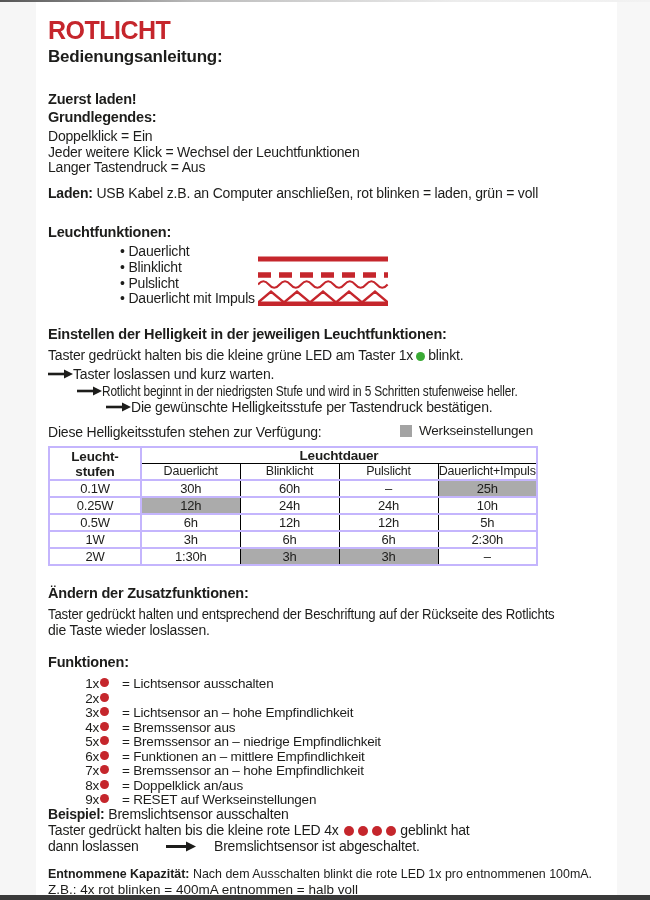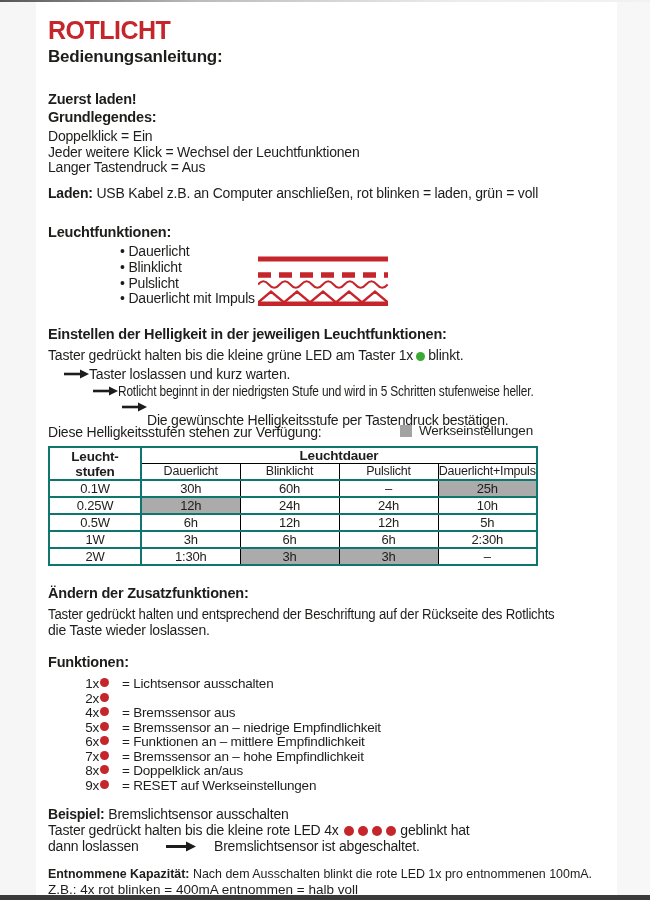--- a/index.html
+++ b/index.html
@@ -42,21 +42,21 @@
   .sx85 { display:inline-block; transform:scaleX(0.85); transform-origin:0 50%; }
   .sx92 { display:inline-block; transform:scaleX(0.92); transform-origin:0 50%; }
   .sx94 { display:inline-block; transform:scaleX(0.94); transform-origin:0 50%; }
 
   
   .legend { display:flex; align-items:center; font-size:13.5px; letter-spacing:-0.2px; }
   .legend-swatch { width:12px; height:12px; background:#a3a3a3; margin-right:7px; }
 
   
   table.dur { border-collapse:collapse; width:490px; table-layout:fixed; }
-  table.dur, .dur th, .dur td { border:2px solid #0f766e; }
+  table.dur, .dur th, .dur td { border:2px solid #c4b5fd; }
   .dur th, .dur td { text-align:center; vertical-align:middle; padding:0; font-size:13px; letter-spacing:-0.2px; height:17px; line-height:15px; }
   .dur th.group { font-size:13.5px; height:16px; border-bottom:1px solid #000;text-align:center; }
   .dur th.sub   { font-weight:normal; font-size:12.5px; height:16px; border-top:1px solid #000; }
   .dur .vthin   { border-left:1px solid #000; border-right:1px solid #000; }
   .dur td.lvl   { font-weight:normal; }
   .dur th.corner{ font-size:13.5px; line-height:15px; }
   .dur td.gray  { background:#ababab; }
 
   
   .fn-row { position:relative; height:14.55px; font-size:13.5px; letter-spacing:-0.2px; }
@@ -124,41 +124,41 @@
         </svg>
       </span>
       <span class="mode-label">Dauerlicht mit Impuls</span>
     </div>
   </div>
 
   <div class="abs h" style="left:48px; top:326px;">Einstellen der Helligkeit in der jeweiligen Leuchtfunktionen:</div>
   <div class="abs body14 nw" style="left:48px; top:347px;">
     <span>Taster gedrückt halten bis die kleine grüne LED am Taster 1x</span><span class="dot dot-green"></span><span>blinkt.</span>
   </div>
-  <div class="abs" style="left:64px; top:366px; width:570px;">
+  <div class="abs" style="left:48px; top:366px; width:570px;">
     <div class="step-row">
       <svg class="arrow-svg" style="left:0;" width="25" height="10" viewBox="0 0 25 10">
           <line x1="0" y1="5" x2="16" y2="5" stroke="#1d1d1b" stroke-width="2.6"></line>
           <polygon points="16,0.6 25,5 16,9.4" fill="#1d1d1b"></polygon>
         </svg>
       <span class="abs body14 nw" style="left:25px;">Taster loslassen und kurz warten.</span>
     </div>
     <div class="step-row">
       <svg class="arrow-svg" style="left:29px;" width="25" height="10" viewBox="0 0 25 10">
           <line x1="0" y1="5" x2="16" y2="5" stroke="#1d1d1b" stroke-width="2.6"></line>
           <polygon points="16,0.6 25,5 16,9.4" fill="#1d1d1b"></polygon>
         </svg>
       <span class="abs body14 nw sx85" style="left:54px;">Rotlicht beginnt in der niedrigsten Stufe und wird in 5 Schritten stufenweise heller.</span>
     </div>
     <div class="step-row">
       <svg class="arrow-svg" style="left:58px;" width="25" height="10" viewBox="0 0 25 10">
           <line x1="0" y1="5" x2="16" y2="5" stroke="#1d1d1b" stroke-width="2.6"></line>
           <polygon points="16,0.6 25,5 16,9.4" fill="#1d1d1b"></polygon>
         </svg>
-      <span class="abs body14 nw" style="left:83px;margin-top:13px;">Die gewünschte Helligkeitsstufe per Tastendruck bestätigen.</span>
+      <span class="abs body14 nw" style="left:83px;">Die gewünschte Helligkeitsstufe per Tastendruck bestätigen.</span>
     </div>
   </div>
   <div class="abs body14 nw" style="left:48px; top:424px;">Diese Helligkeitsstufen stehen zur Verfügung:</div>
   <div class="abs legend" style="left:400px; top:423px;">
     <span class="legend-swatch"></span>
     <span>Werkseinstellungen</span>
   </div>
 
   <table class="dur abs" style="left:48px; top:446px;">
     <tbody>
@@ -222,20 +222,25 @@
 
   <div class="abs" style="left:48px; top:676px; width:480px;">
     <div class="fn-row">
       <span class="fn-count">1x</span>
       <span class="fn-dot dot dot-red"></span>
       <span class="fn-label nw">= Lichtsensor ausschalten</span>
     </div>
     <div class="fn-row">
       <span class="fn-count">2x</span>
       <span class="fn-dot dot dot-red"></span>
+    </div>
+    <div class="fn-row">
+      <span class="fn-count">3x</span>
+      <span class="fn-dot dot dot-red"></span>
+      <span class="fn-label nw">= Lichtsensor an – hohe Empfindlichkeit</span>
     </div>
     <div class="fn-row">
       <span class="fn-count">4x</span>
       <span class="fn-dot dot dot-red"></span>
       <span class="fn-label nw">= Bremssensor aus</span>
     </div>
     <div class="fn-row">
       <span class="fn-count">5x</span>
       <span class="fn-dot dot dot-red"></span>
       <span class="fn-label nw">= Bremssensor an – niedrige Empfindlichkeit</span>

